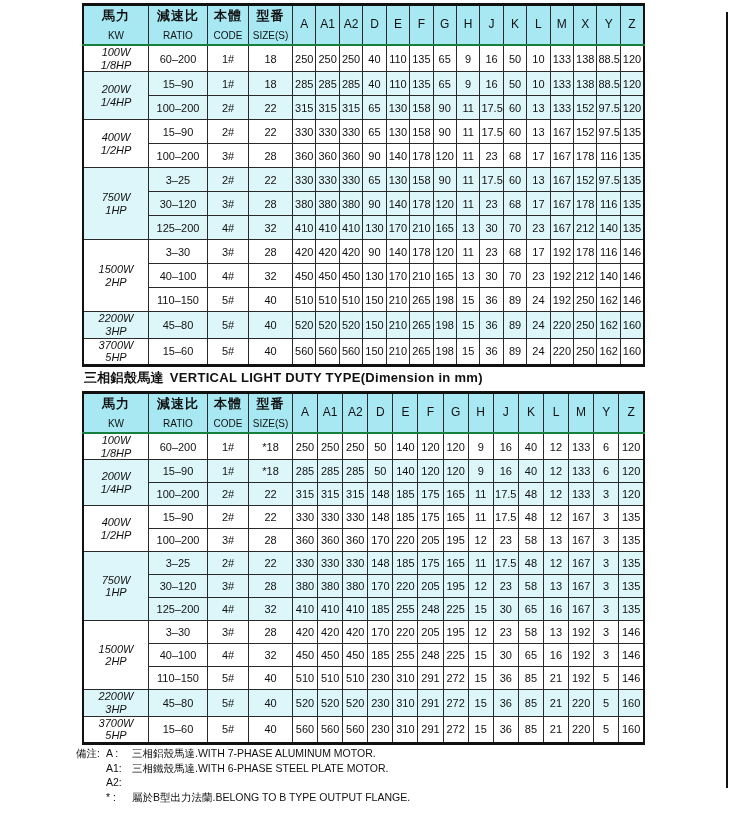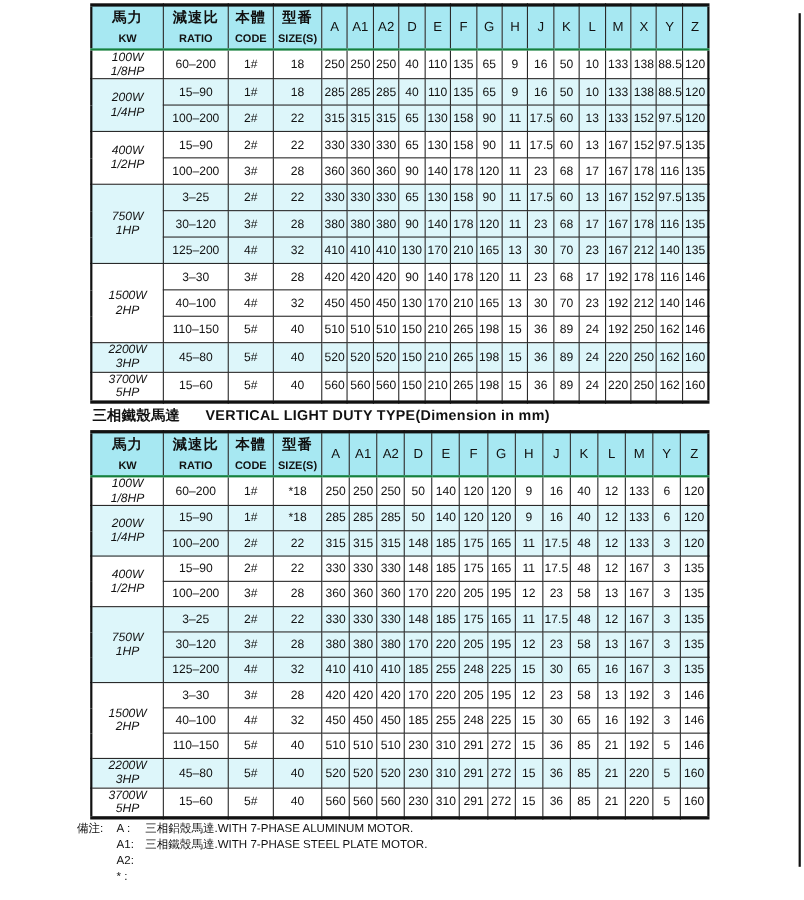--- a/index.html
+++ b/index.html
@@ -20,37 +20,37 @@
   .spec-table th,.spec-table td{
     border:1px solid #2a2a2a;text-align:center;vertical-align:middle;
     padding:0 1px;line-height:1.1;
   }
   .spec-table thead th{
     background:var(--header-bg,#a7e8f2);
     height:38px;border-bottom:2px solid #15803d;
   }
   .col-kw{width:62px;} .col-ratio{width:56px;} .col-code{width:38px;} .col-size{width:41px;}
   .hdr-zh{display:block;font-size:13px;font-weight:bold;letter-spacing:1px;}
-  .hdr-en{display:block;font-size:10px;font-weight:bold;margin-top:6px;}
+  .hdr-en{display:block;font-size:10px;font-weight:normal;margin-top:6px;}
   .dim-th{font-size:12px;font-weight:normal;}
   .t1 tbody td{height:23px;font-size:11px;}
   .t2 tbody td{height:22px;font-size:11px;}
   .kw-cell{font-size:11px;font-style:italic;}
   .kw-cell div{line-height:1.15;}
   tr.band td{background:var(--band-bg,#ddf6fa);}
 
   .table-title{
     position:absolute;left:84px;top:369px;
     font-size:13px;font-weight:bold;letter-spacing:.3px;white-space:nowrap;
   }
-  .table-title .tt-en{margin-left:23px;}
+  .table-title .tt-en{margin-left:6px;}
 
   .notes{position:absolute;left:70px;top:746px;font-size:10.5px;}
   .note-line{display:flex;line-height:14.6px;white-space:nowrap;}
-  .note-label{display:inline-block;width:36px;}
+  .note-label{display:inline-block;width:36px;text-align:center;}
   .note-key{display:inline-block;width:26px;}
 
   .page-edge-line{
     position:absolute;left:726px;top:12px;width:2px;height:776px;background:#111;
   }
 </style>
 </head>
 <body>
 
 <div class="page">
@@ -377,21 +377,21 @@
           <td>24</td>
           <td>220</td>
           <td>250</td>
           <td>162</td>
           <td>160</td>
         </tr>
       </tbody>
     </table>
 
   <div class="table-title">
-    <span class="tt-zh">三相鐵殼馬達</span><span class="tt-en">VERTICAL LIGHT DUTY TYPE(Dimension in mm)</span>
+    <span class="tt-zh">三相鋁殼馬達</span><span class="tt-en">VERTICAL LIGHT DUTY TYPE(Dimension in mm)</span>
   </div>
 
   <table class="spec-table t2">
       <thead>
         <tr>
           <th class="col-kw">
             <span class="hdr-zh">馬力</span>
             <span class="hdr-en">KW</span>
           </th>
           <th class="col-ratio">
@@ -703,26 +703,27 @@
 
   <div class="notes">
     <div class="note-line">
       <span class="note-label">備注:</span>
       <span class="note-key">A :</span>
       <span>三相鋁殼馬達.WITH 7-PHASE ALUMINUM MOTOR.</span>
     </div>
     <div class="note-line">
       <span class="note-label"></span>
       <span class="note-key">A1:</span>
-      <span>三相鐵殼馬達.WITH 7-PHASE STEEL PLATE MOTOR.</span>
+      <span>三相鐵殼馬達.WITH 6-PHASE STEEL PLATE MOTOR.</span>
     </div>
     <div class="note-line">
       <span class="note-label"></span>
       <span class="note-key">A2:</span>
     </div>
     <div class="note-line">
       <span class="note-label"></span>
       <span class="note-key">* :</span>
+      <span>屬於B型出力法蘭.BELONG TO B TYPE OUTPUT FLANGE.</span>
     </div>
   </div>
 
   <div class="page-edge-line"></div>
 </div>
 
 </body></html>

